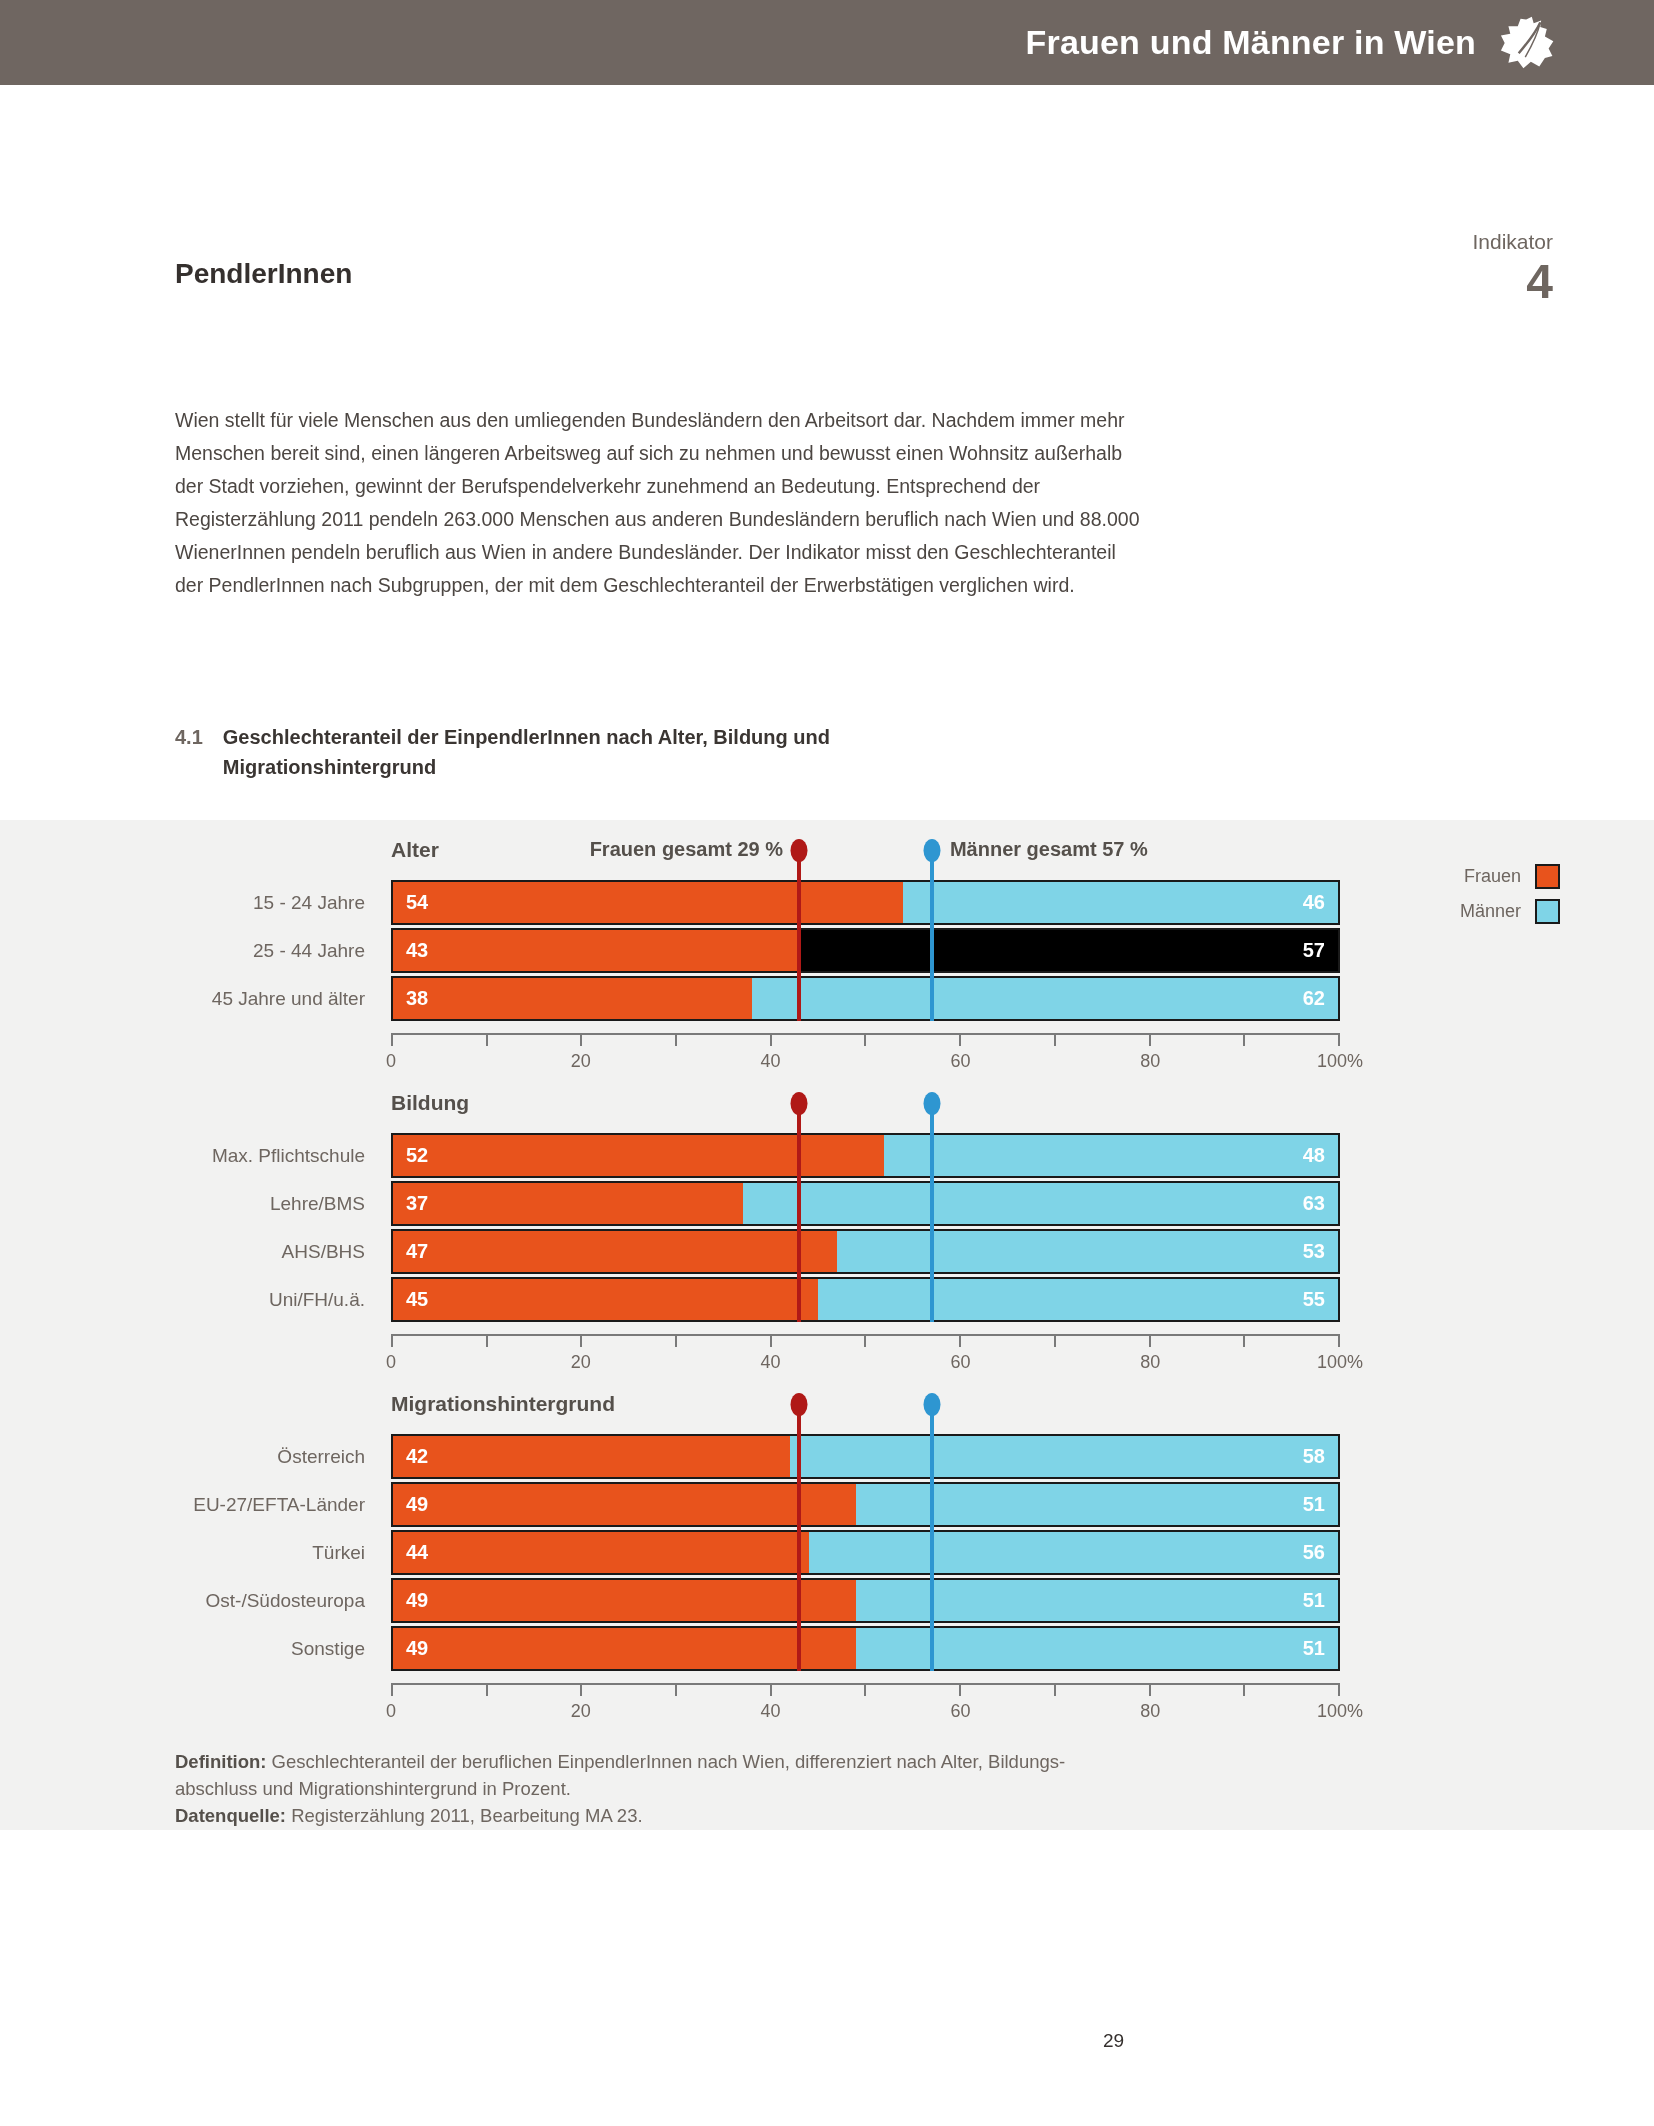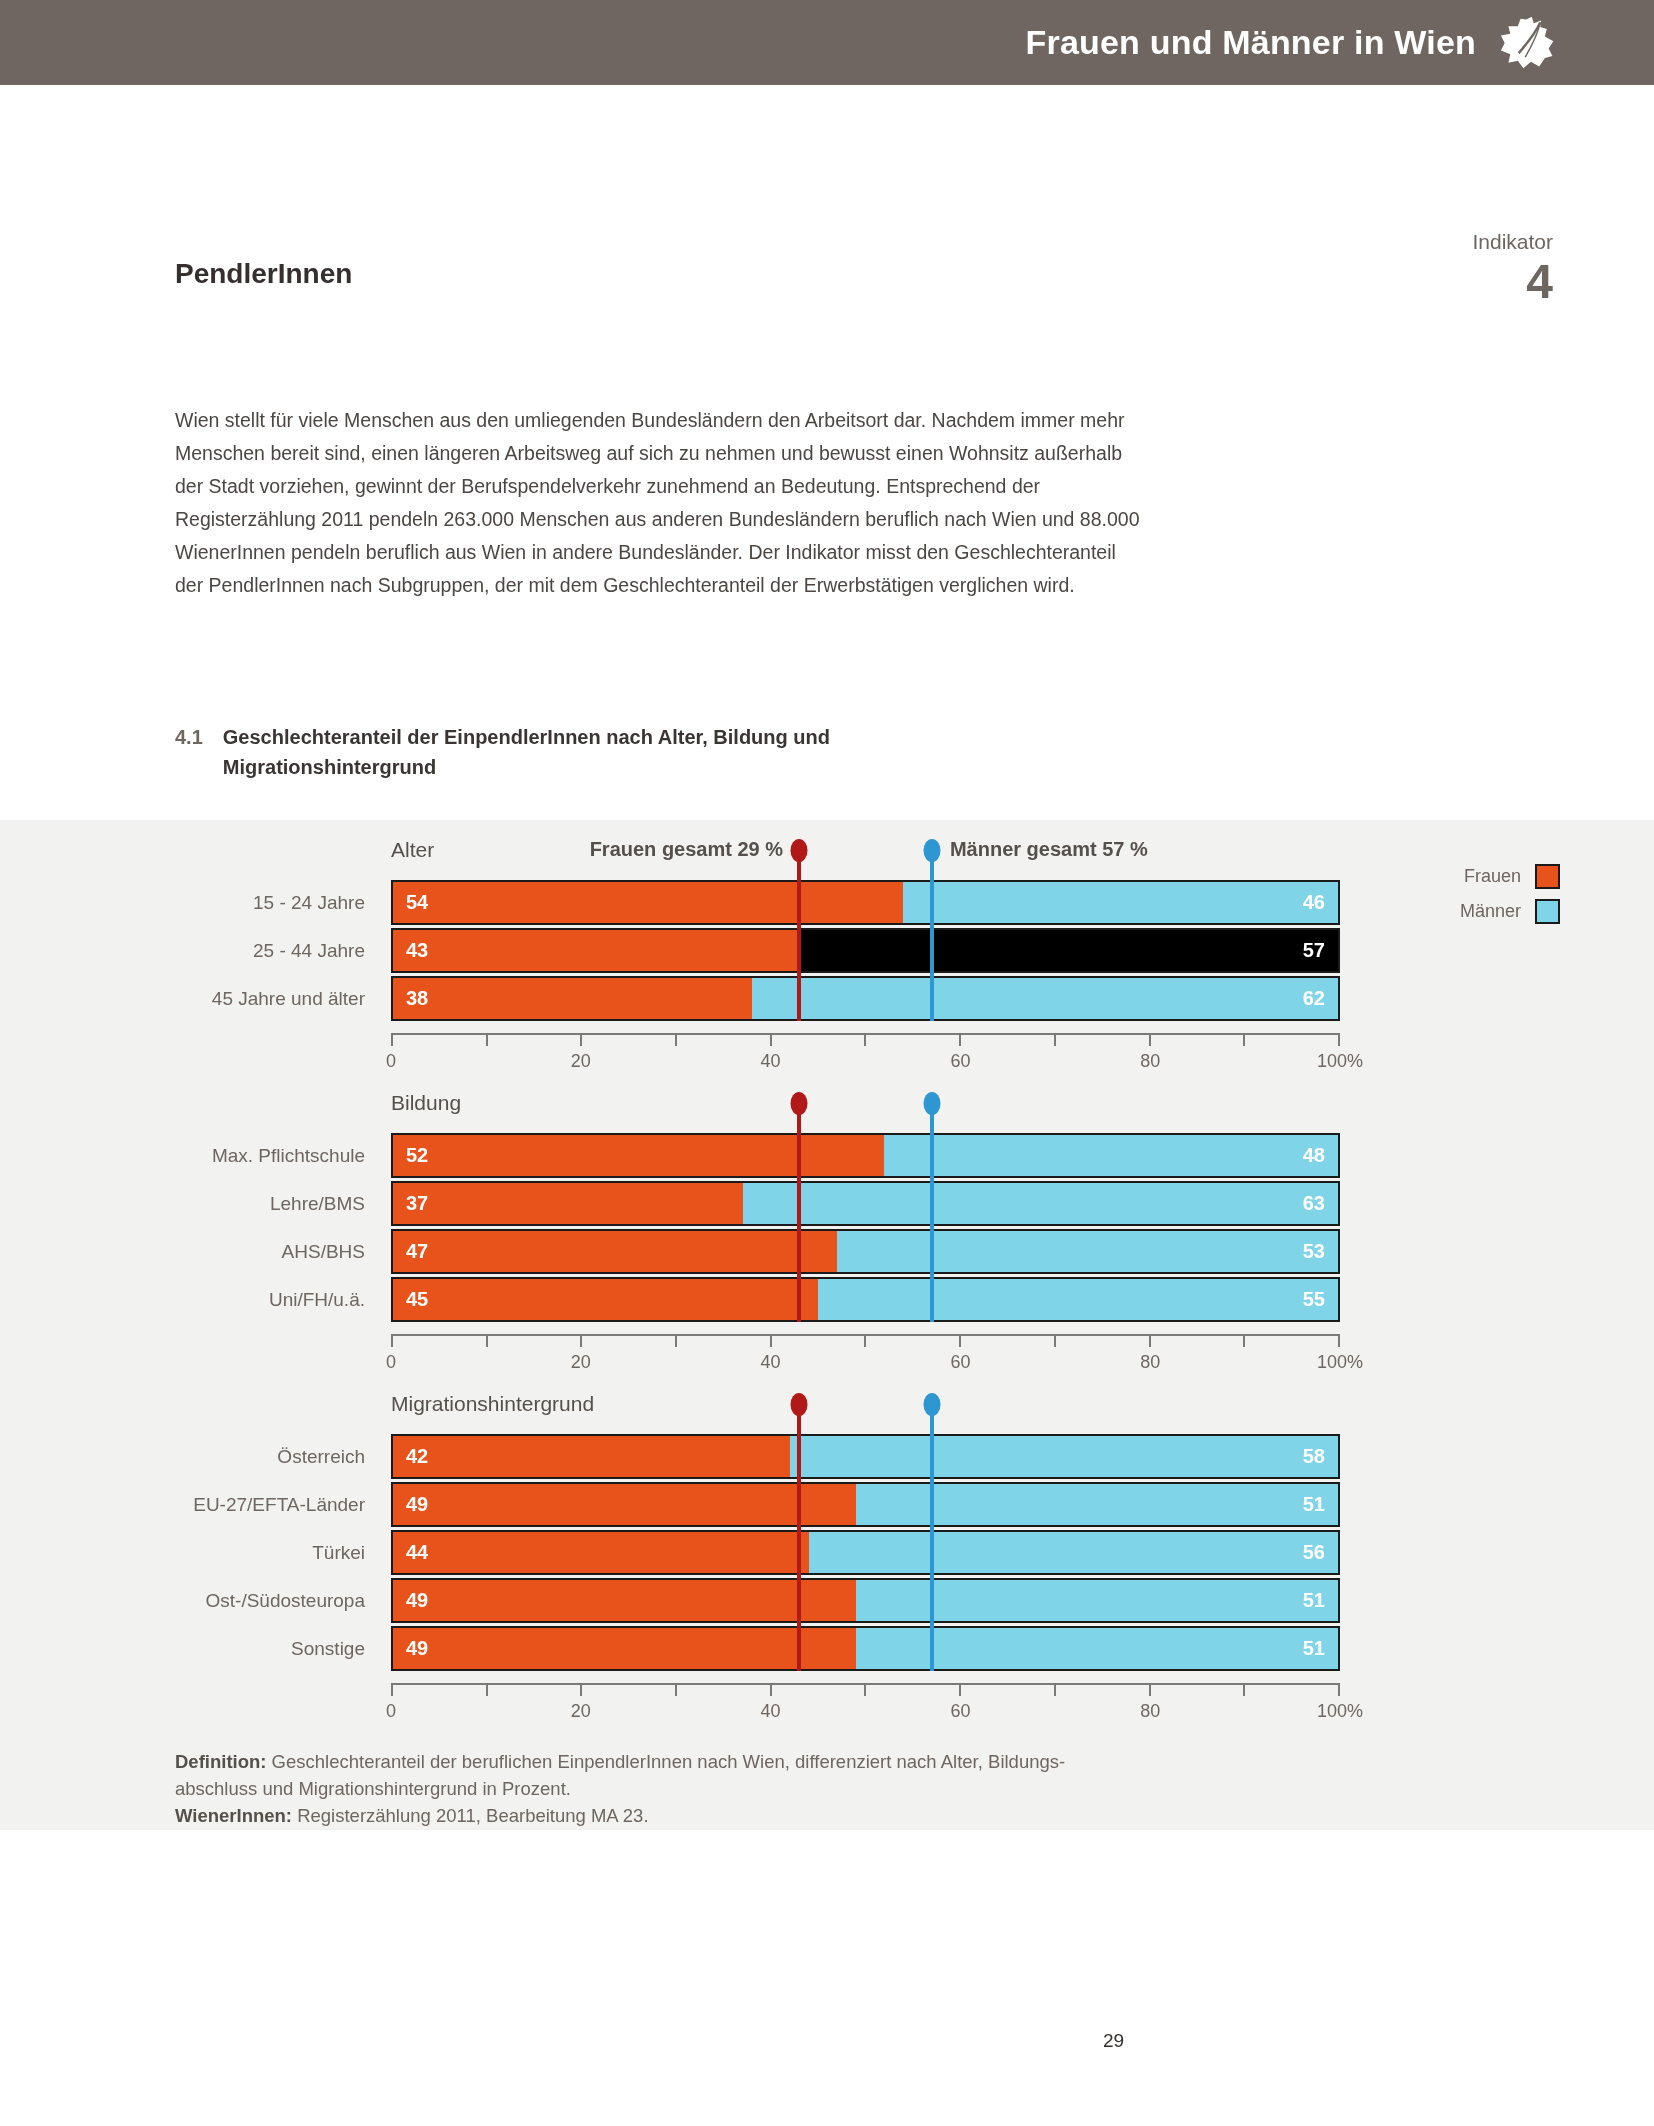--- a/index.html
+++ b/index.html
@@ -33,21 +33,21 @@
   .chart { position:absolute; left:391px; top:18px; width:949px; }
   
   .legend { position:absolute; right:94px; top:44px; }
   .legend-row { display:flex; align-items:center; justify-content:flex-end; gap:14px; margin-bottom:10px; }
   .legend-label { font-size:18px; color:#6e6660; }
   .legend-swatch { width:25px; height:25px; border:2px solid #1a1a1a; }
   
   .group { margin-bottom:12px; }
   .group-body { position:relative; }
   .group-header { position:relative; height:28px; margin-bottom:14px; }
-  .group-title { position:absolute; left:0; top:0; font-size:21px; font-weight:normal; color:#55504b; white-space:nowrap; }
+  .group-title { position:absolute; left:0; top:0; font-size:21px; font-weight:bold; color:#55504b; white-space:nowrap; }
   .gesamt { position:absolute; top:0; font-size:20px; font-weight:bold; color:#55504b; white-space:nowrap; }
   .gesamt-frauen  { right:calc(100% - var(--pos) + 16px); }
   .gesamt-maenner { left:calc(var(--pos) + 18px); }
   
   .row { position:relative; margin-bottom:3px; }
   .row:last-child { margin-bottom:0; }
   .row-label {
     position:absolute; right:calc(100% + 26px); top:50%; transform:translateY(-50%);
     font-size:19px; color:#6e6660; white-space:nowrap;
   }
@@ -372,20 +372,20 @@
             <span class="axis-label al5">100%</span>
           </div>
         </div>
       </div>
 
     </div>
 
     <div class="footnote">
       <p><b>Definition:</b> <span class="ft-text">Geschlechteranteil der beruflichen EinpendlerInnen nach Wien, differenziert nach Alter, Bildungs-
 abschluss und Migrationshintergrund in Prozent.</span></p>
-      <p><b>WienerInnen:</b> <span>Registerzählung 2011, Bearbeitung MA 23.</span></p>
+      <p><b>Datenquelle:</b> <span>Registerzählung 2011, Bearbeitung MA 23.</span></p>
     </div>
 
   </section>
 
   <div class="page-number">29</div>
 
 </div>
 
 </body></html>

